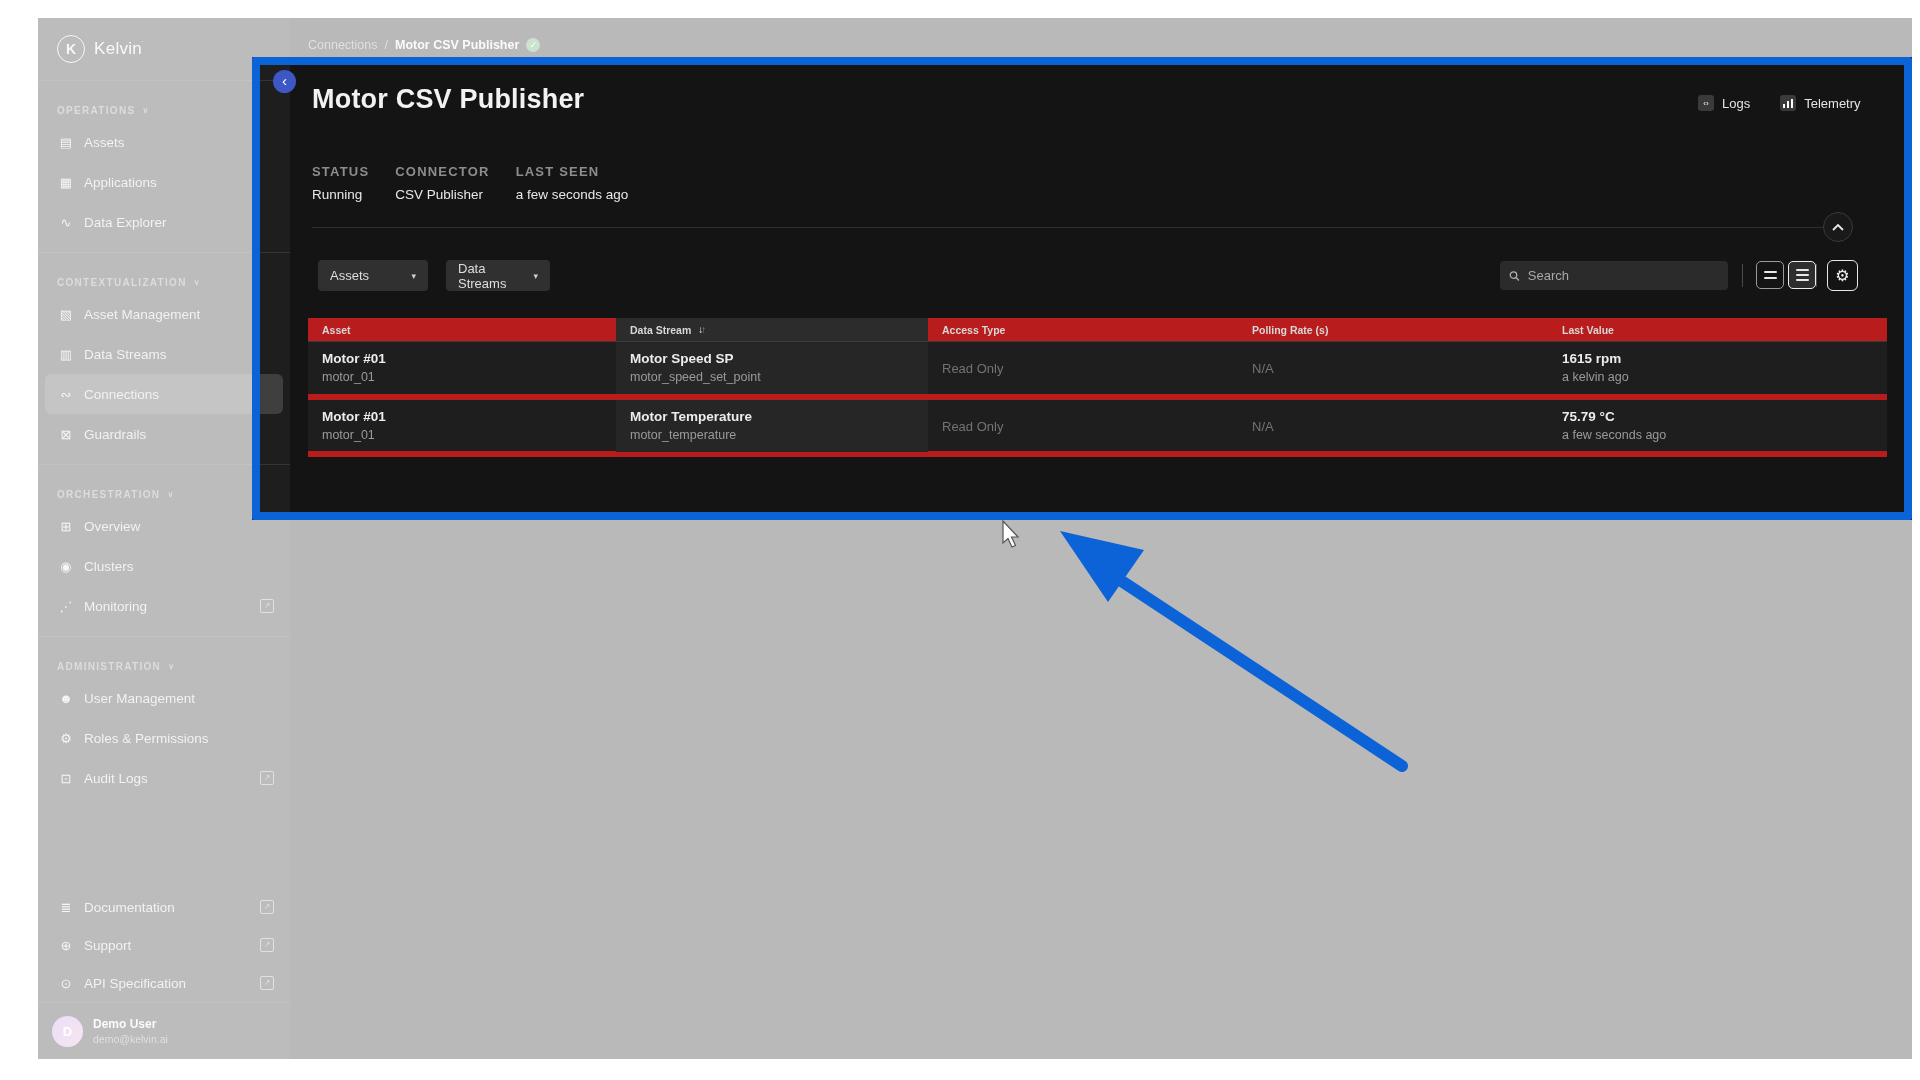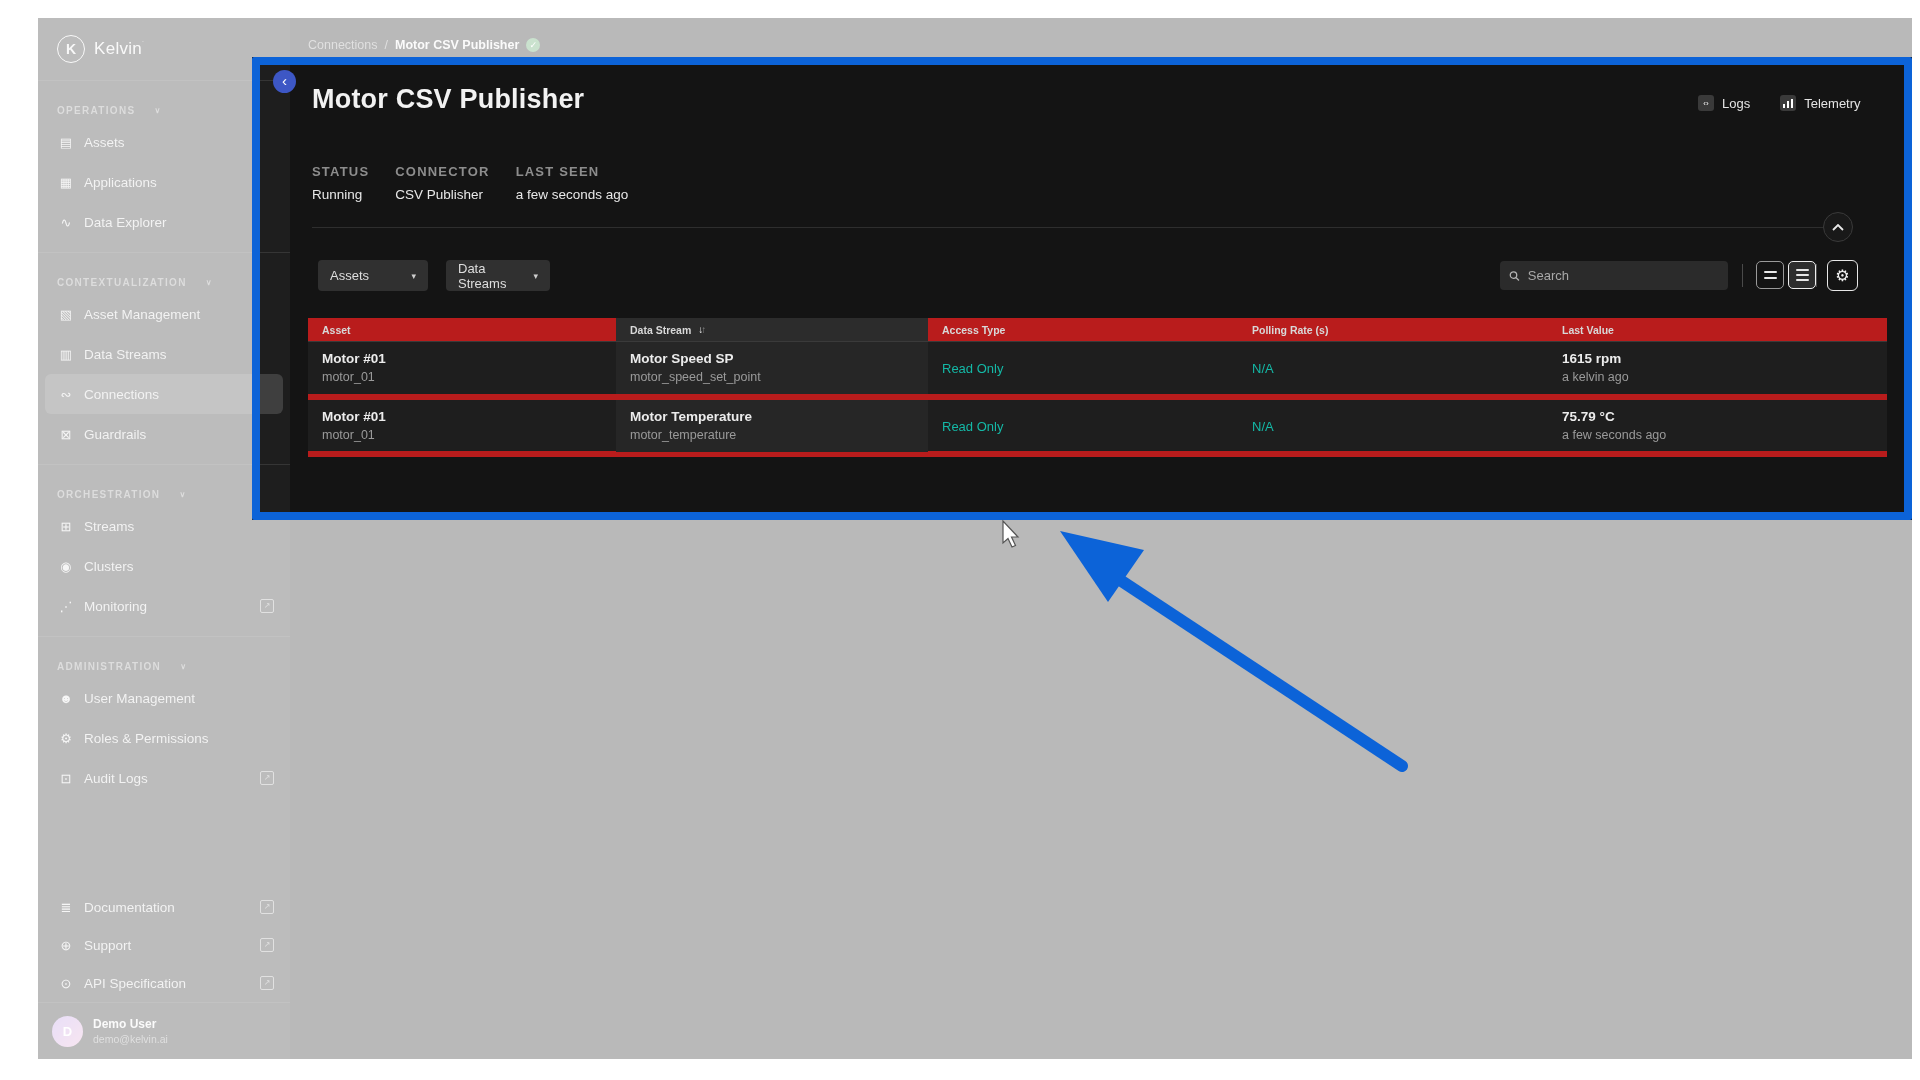--- a/index.html
+++ b/index.html
@@ -12,21 +12,21 @@
   
   .sidebar{position:absolute;left:0;top:0;width:252px;height:100%;background:#1e1e1e;
            display:flex;flex-direction:column;color:#cfcfcf;}
   .logo-row{height:62px;display:flex;align-items:center;padding-left:19px;gap:9px;flex:none;}
   .logo-k{width:26px;height:26px;border:1.6px solid #e8e8e8;border-radius:50%;display:flex;
           align-items:center;justify-content:center;font-size:14px;color:#e8e8e8;font-weight:bold;}
   .logo-text{font-size:17px;color:#ececec;letter-spacing:.3px;}
   .logo-text sup{font-size:8px;}
   .side-div{height:1px;background:#353535;flex:none;}
   .section-label{margin:24px 0 6px;padding-left:19px;font-size:10px;font-weight:bold;
-                 letter-spacing:1.3px;color:#8d8d8d;display:flex;align-items:center;gap:19px;flex:none;}
+                 letter-spacing:1.3px;color:#8d8d8d;display:flex;align-items:center;gap:7px;flex:none;}
   .section-caret{font-size:8px;color:#8d8d8d;}
   .nav-item{height:40px;display:flex;align-items:center;padding-left:19px;gap:9px;font-size:13.5px;
             color:#d6d6d6;flex:none;cursor:pointer;}
   .nav-item.active{background:#3f3f3f;border-radius:6px;margin:0 7px;padding-left:12px;}
   .nav-ico{width:18px;text-align:center;font-size:13px;color:#e0e0e0;flex:none;}
   .ext-ico{margin-left:auto;margin-right:16px;width:12px;height:12px;border:1px solid #9a9a9a;
            border-radius:2px;font-size:8px;line-height:11px;text-align:center;color:#9a9a9a;flex:none;}
   .side-footer{margin-top:auto;}
   .user-row{height:56px;display:flex;align-items:center;padding-left:14px;gap:10px;}
   .avatar{width:31px;height:31px;border-radius:50%;background:linear-gradient(135deg,#b393e6,#e6a9d0);
@@ -84,21 +84,21 @@
                 padding-left:14px;cursor:pointer;}
   .t-head .cell.sorted{background:#2c2c2c;}
   .sort-icons{margin-left:7px;font-size:10px;}
   .sort-desc{color:#efefef;}
   .sort-asc{color:#8a8a8a;margin-left:-2px;}
   .t-row{display:grid;grid-template-columns:308px 312px 310px 310px 1fr;background:#1e1e1e;
          border-bottom:6px solid #b91c1c;cursor:pointer;}
   .t-row .cell{padding:9px 0 10px 14px;}
   .t-row .cell.sorted{background:#262626;}
   .t-row .cell.centered{display:flex;align-items:center;padding-top:0;padding-bottom:0;
-                        font-size:13px;color:#14b8a6;}
+                        font-size:13px;color:#737373;}
   .cell-title{font-size:13.5px;font-weight:bold;color:#ececec;}
   .cell-sub{font-size:12.5px;color:#9a9a9a;margin-top:4px;}
 
   
   .dim{position:absolute;background:rgba(255,255,255,0.70);z-index:40;}
   .dim-top{left:38px;top:18px;width:1874px;height:39px;}
   .dim-left{left:38px;top:57px;width:214px;height:463px;}
   .dim-bottom{left:38px;top:520px;width:1874px;height:539px;}
   .highlight-rect{position:absolute;left:252px;top:57px;width:1660px;height:463px;box-sizing:border-box;
                   border:8px solid #0c63d8;border-radius:2px;z-index:50;pointer-events:none;}
@@ -159,21 +159,21 @@
       </div>
 
       <div class="side-div" style="margin-top:10px;"></div>
 
       <div class="section-label">
         <span>ORCHESTRATION</span>
         <span class="section-caret">∨</span>
       </div>
       <div class="nav-item">
         <span class="nav-ico">⊞</span>
-        <span>Streams</span>
+        <span>Overview</span>
       </div>
       <div class="nav-item">
         <span class="nav-ico">◉</span>
         <span>Clusters</span>
       </div>
       <div class="nav-item">
         <span class="nav-ico">⋰</span>
         <span>Monitoring</span>
         <span class="ext-ico">↗</span>
       </div>

